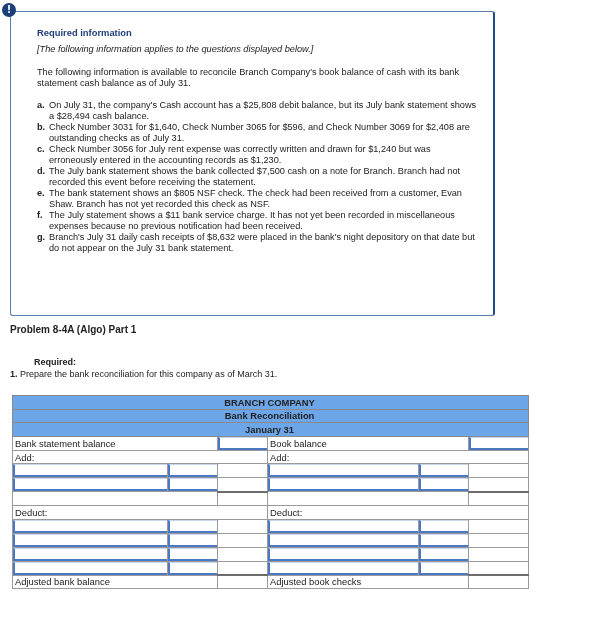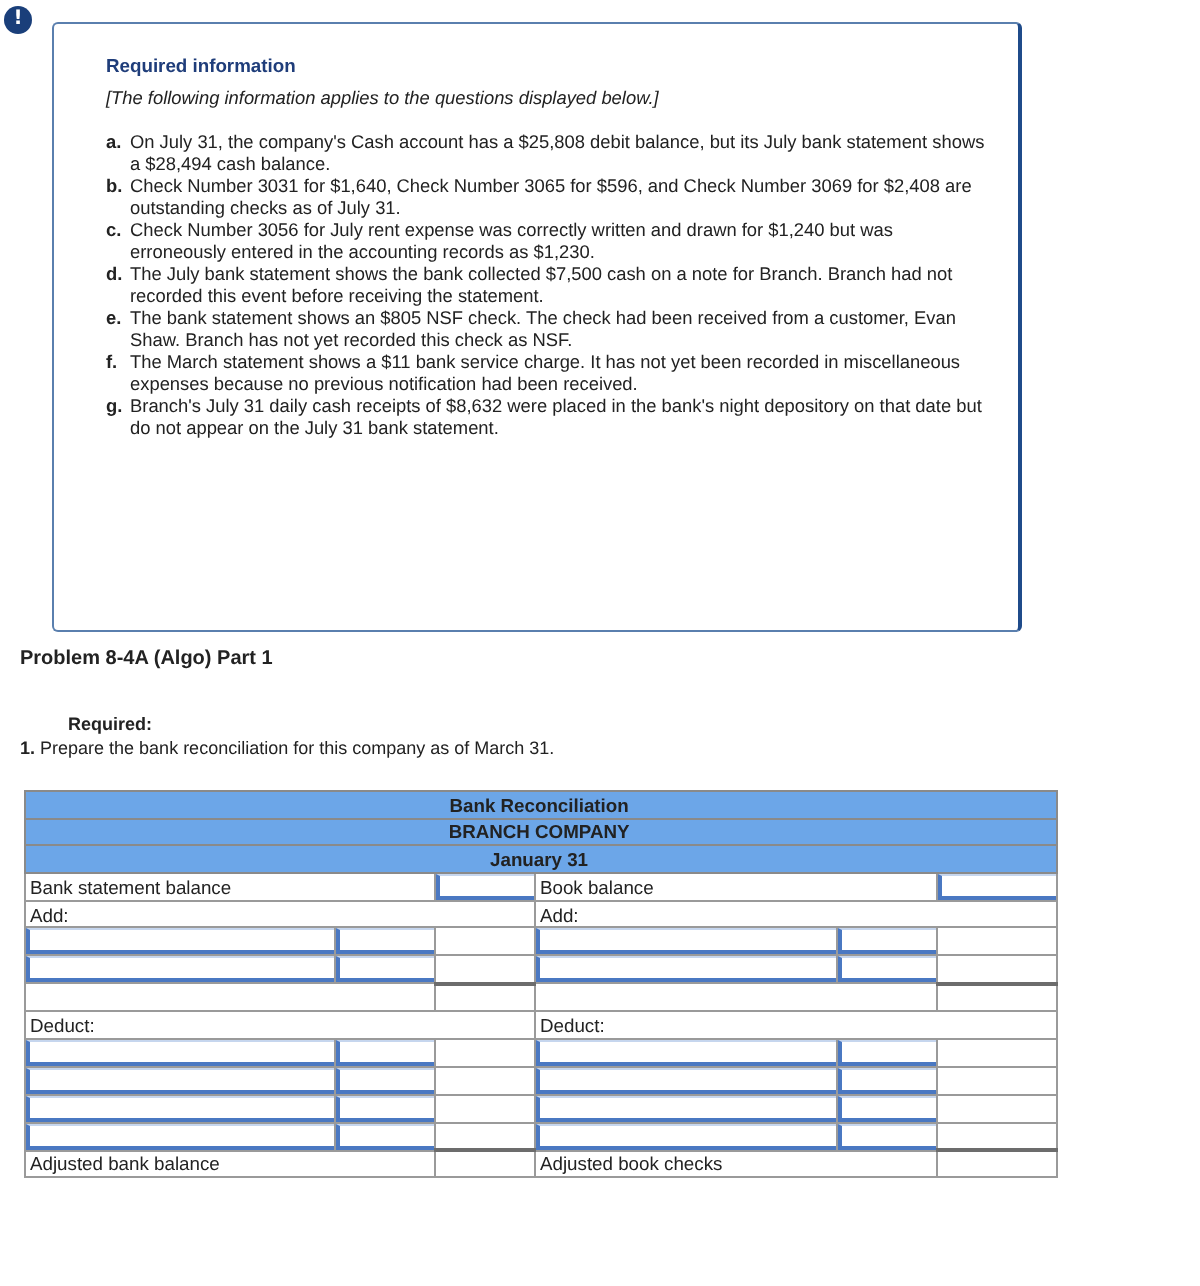--- a/index.html
+++ b/index.html
@@ -8,21 +8,21 @@
     width: 600px;
     height: 643px;
     background: #ffffff;
     font-family: "Liberation Sans", sans-serif;
     color: #222;
     position: relative;
     overflow: hidden;
   }
   .info-box {
     position: absolute;
-    left: 26px;
+    left: 10px;
     top: 11px;
     width: 485px;
     height: 305px;
     border: 1px solid #5a7fae;
     border-right: 2px solid #1f4b8a;
     border-radius: 3px;
     padding: 14px 14px 0 26px;
     font-size: 9.2px;
     line-height: 11px;
   }
@@ -145,51 +145,52 @@
   table.recon td.final {
     border-top: 2px solid #6c6c6c;
   }
 </style>
 </head>
 <body>
 
 <div class="info-box">
   <div class="req-info">Required information</div>
   <div class="note">[The following information applies to the questions displayed below.]</div>
+  <div class="intro">The following information is available to reconcile Branch Company's book balance of cash with its bank statement cash balance as of July 31.</div>
   <ol class="items">
     <li><span class="lbl">a.</span><span>On July 31, the company's Cash account has a $25,808 debit balance, but its July bank statement shows a $28,494 cash balance.</span></li>
     <li><span class="lbl">b.</span><span>Check Number 3031 for $1,640, Check Number 3065 for $596, and Check Number 3069 for $2,408 are outstanding checks as of July 31.</span></li>
     <li><span class="lbl">c.</span><span>Check Number 3056 for July rent expense was correctly written and drawn for $1,240 but was erroneously entered in the accounting records as $1,230.</span></li>
     <li><span class="lbl">d.</span><span>The July bank statement shows the bank collected $7,500 cash on a note for Branch. Branch had not recorded this event before receiving the statement.</span></li>
     <li><span class="lbl">e.</span><span>The bank statement shows an $805 NSF check. The check had been received from a customer, Evan Shaw. Branch has not yet recorded this check as NSF.</span></li>
-    <li><span class="lbl">f.</span><span>The March statement shows a $11 bank service charge. It has not yet been recorded in miscellaneous expenses because no previous notification had been received.</span></li>
+    <li><span class="lbl">f.</span><span>The July statement shows a $11 bank service charge. It has not yet been recorded in miscellaneous expenses because no previous notification had been received.</span></li>
     <li><span class="lbl">g.</span><span>Branch's July 31 daily cash receipts of $8,632 were placed in the bank's night depository on that date but do not appear on the July 31 bank statement.</span></li>
   </ol>
 </div>
 <div class="alert-icon">!</div>
 
 <div class="part-title">Problem 8-4A (Algo) Part 1</div>
 <div class="required-label">Required:</div>
 <div class="required-text"><b>1.</b><span> Prepare the bank reconciliation for this company as of March 31.</span></div>
 
 <table class="recon">
   <colgroup>
     <col style="width:155px">
     <col style="width:50px">
     <col style="width:50px">
     <col style="width:151px">
     <col style="width:50px">
     <col style="width:60px">
   </colgroup>
   <tbody>
       <tr class="hdr">
+    <td colspan="6"><span class="hdr-text">BRANCH COMPANY</span></td>
+  </tr>
+  <tr class="hdr">
     <td colspan="6"><span class="hdr-text">Bank Reconciliation</span></td>
-  </tr>
-  <tr class="hdr">
-    <td colspan="6"><span class="hdr-text">BRANCH COMPANY</span></td>
   </tr>
   <tr class="hdr">
     <td colspan="6"><span class="hdr-text">January 31</span></td>
   </tr>
 
   <tr>
     <td colspan="2">Bank statement balance</td>
     <td class="inp">
           <input type="text" value="" style="">
         </td>

